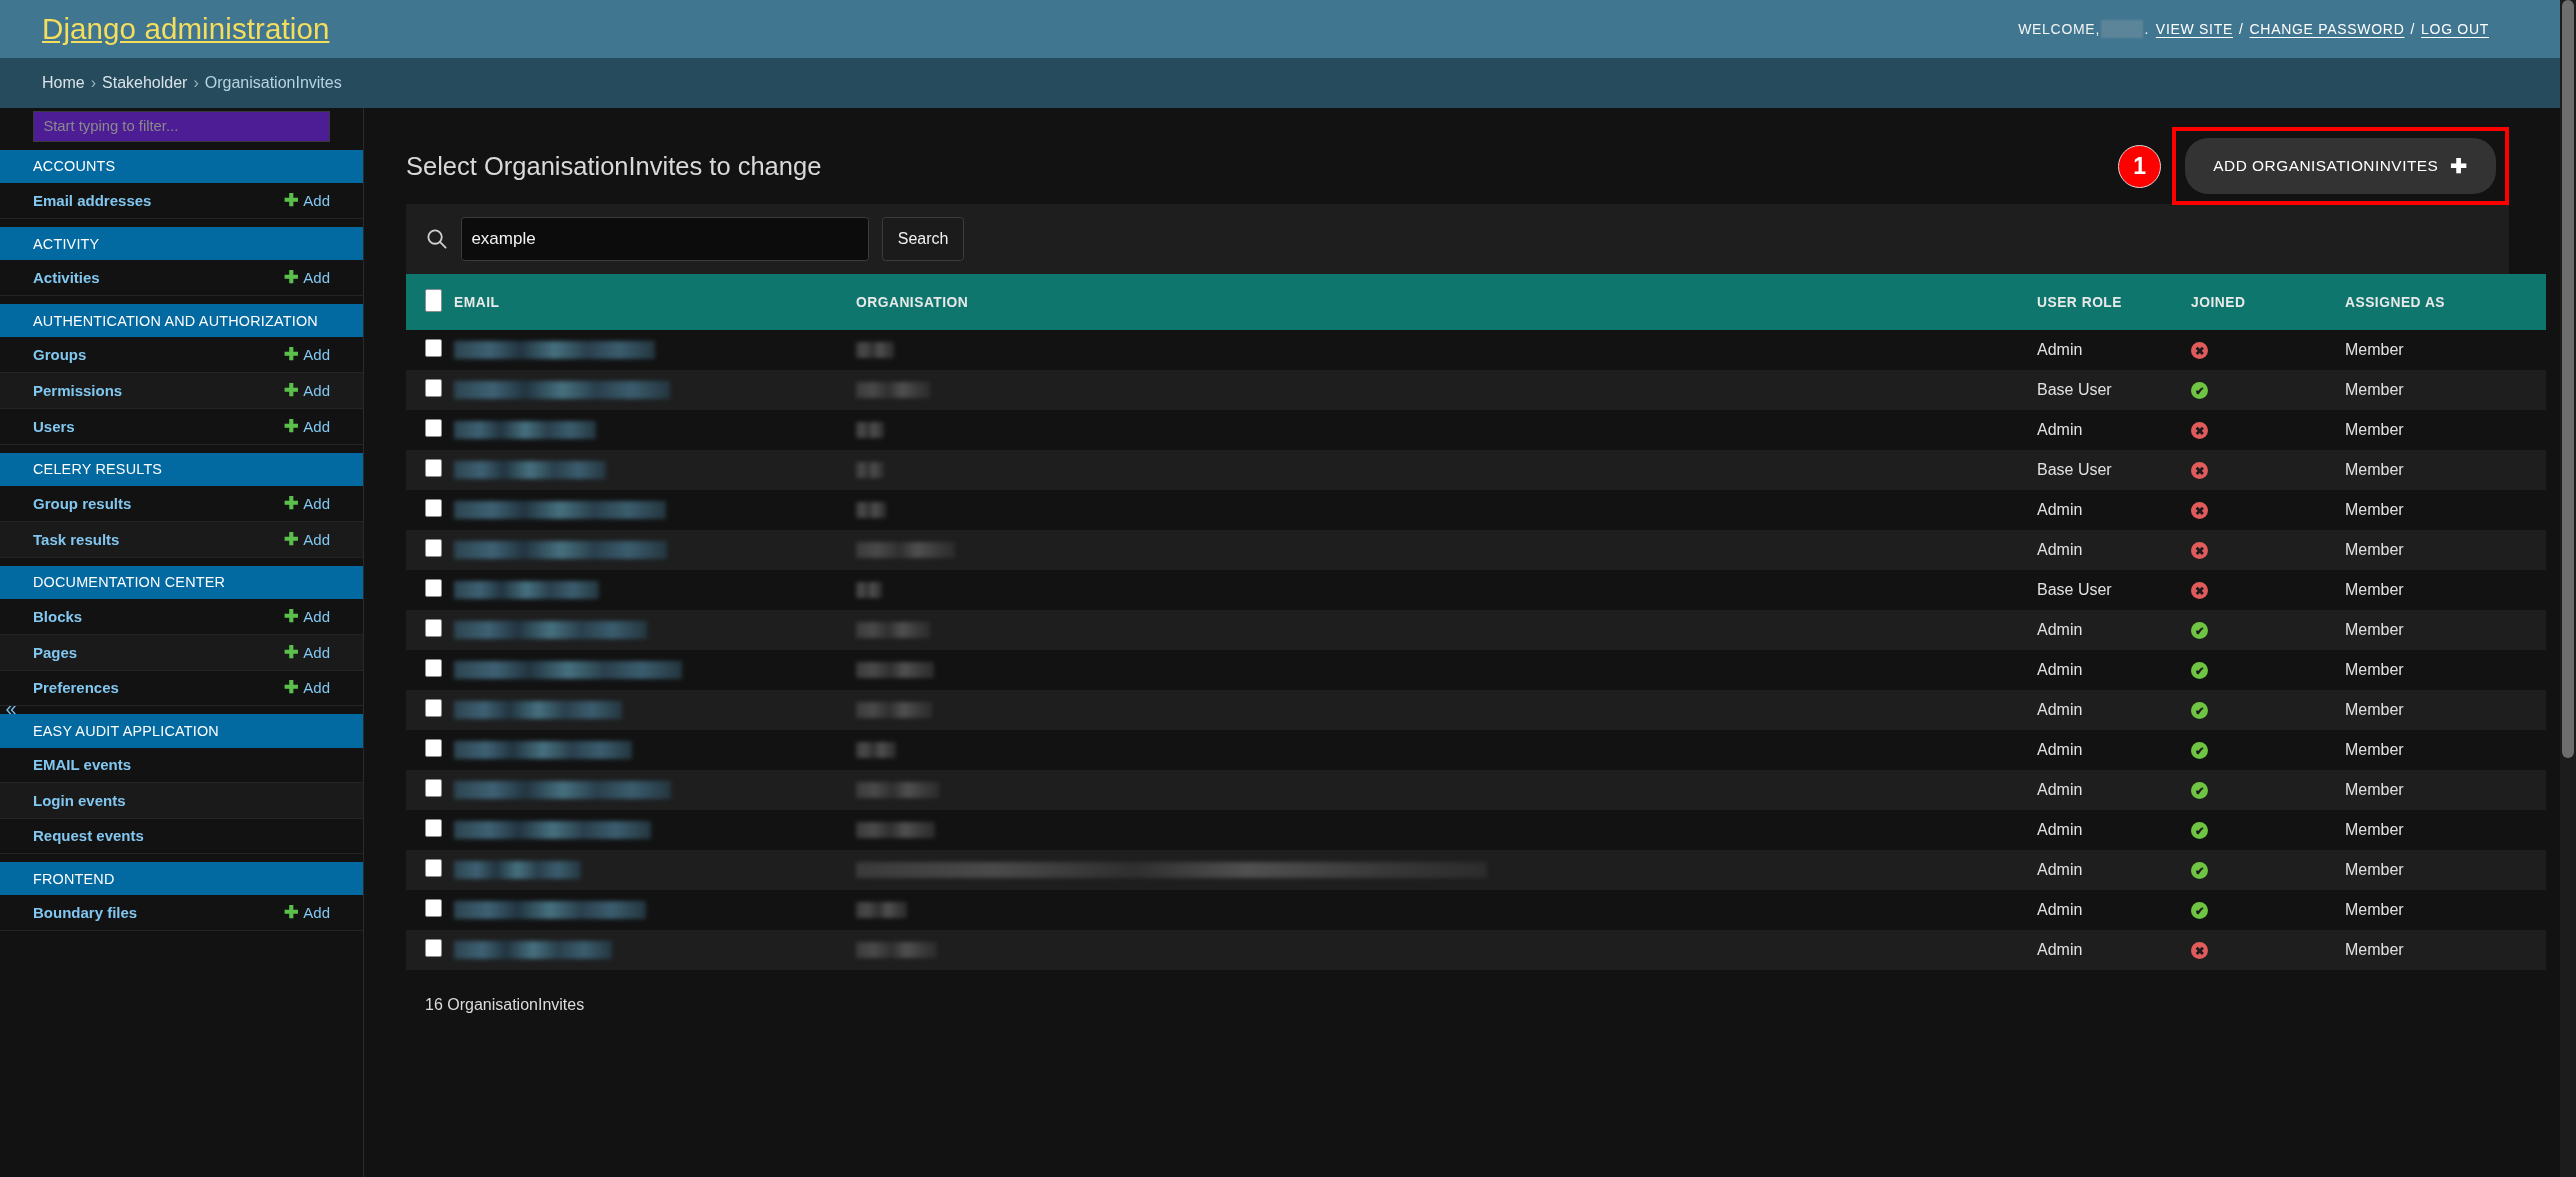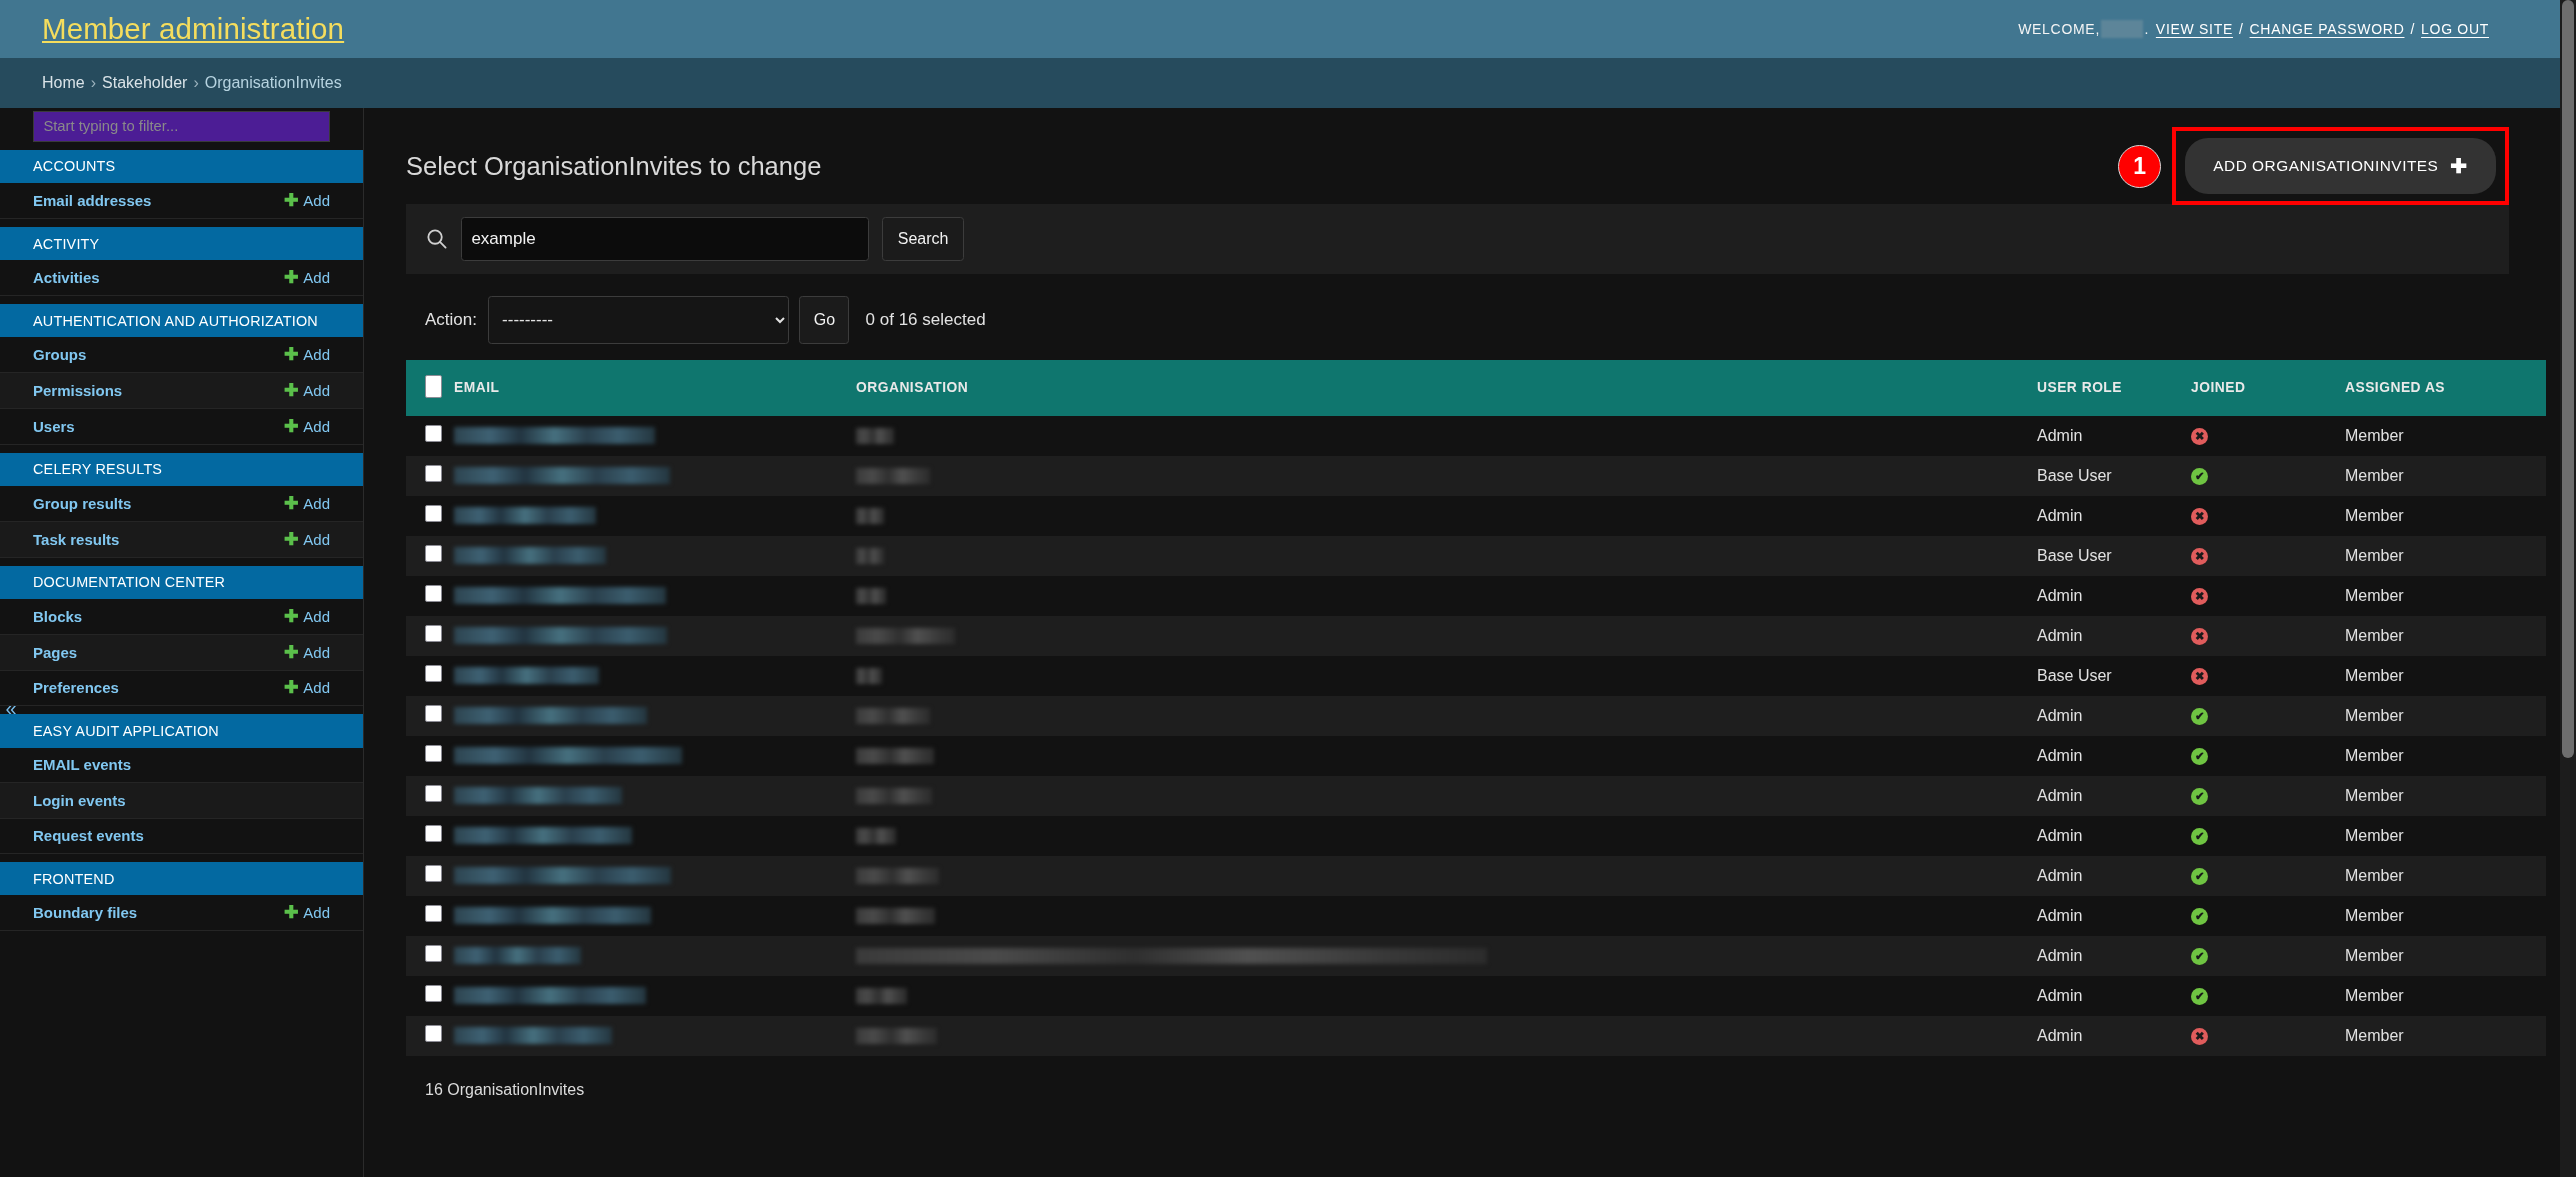--- a/index.html
+++ b/index.html
@@ -366,21 +366,21 @@
     width: 12px;
     height: 758px;
     background: #6e6e6e;
     border-radius: 6px;
   }
 </style>
 </head>
 <body>
 
 <div id="page-header">
-  <a href="#" id="branding-title">Member administration</a>
+  <a href="#" id="branding-title">Django administration</a>
   <div id="user-tools">
     <span class="welcome-text">WELCOME,</span>
     <span class="redacted-user"></span>
     <span class="welcome-text">.</span>
     <span style="width:6.7px"></span>
     <a href="#">VIEW SITE</a>
     <span class="sep">/</span>
     <a href="#">CHANGE PASSWORD</a>
     <span class="sep">/</span>
     <a href="#">LOG OUT</a>
@@ -533,26 +533,20 @@
         <span id="search-icon-svg">
           <svg width="23" height="23" viewBox="0 0 24 24" fill="none" stroke="#cfcfcf" stroke-width="1.9">
             <circle cx="10.5" cy="10.5" r="7"></circle>
             <line x1="15.6" y1="15.6" x2="21.5" y2="21.5" stroke-linecap="round"></line>
           </svg>
         </span>
         <input id="searchbar" type="text" value="example" style="">
         <button id="search-submit">Search</button>
       </div>
 
-      <div id="changelist-actions">
-        <label id="action-label">Action:</label>
-        <select id="action-select"><option>---------</option></select>
-        <button id="action-go">Go</button>
-        <span id="action-counter">0 of 16 selected</span>
-      </div>
 
       <table id="result-list">
         <thead>
           <tr>
             <th class="col-check">
               <span class="hdr-checkbox"></span>
             </th>
             <th class="col-email">EMAIL</th>
             <th class="col-org">ORGANISATION</th>
             <th class="col-role">USER ROLE</th>

